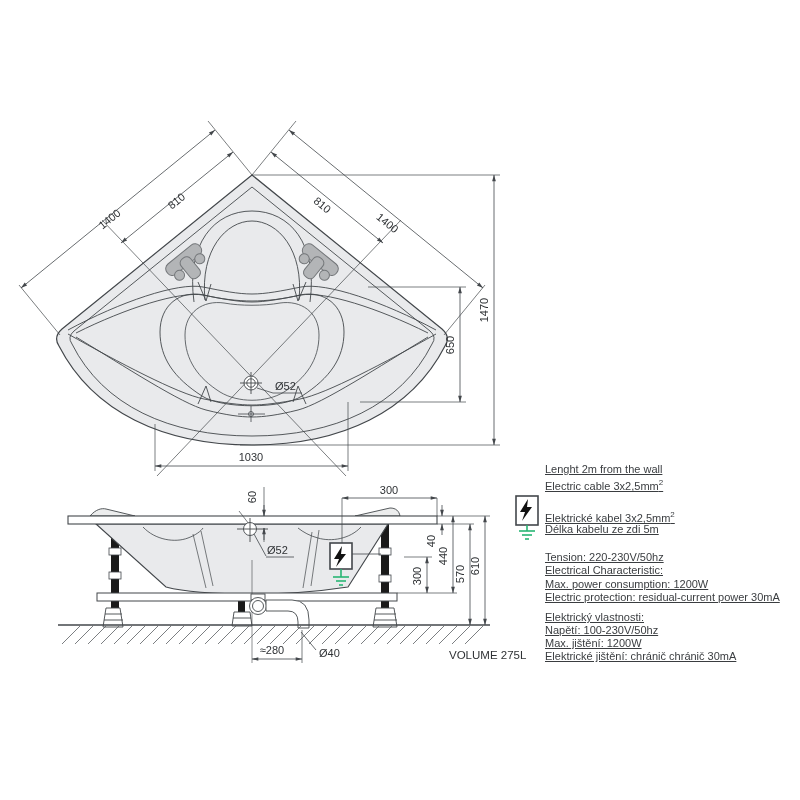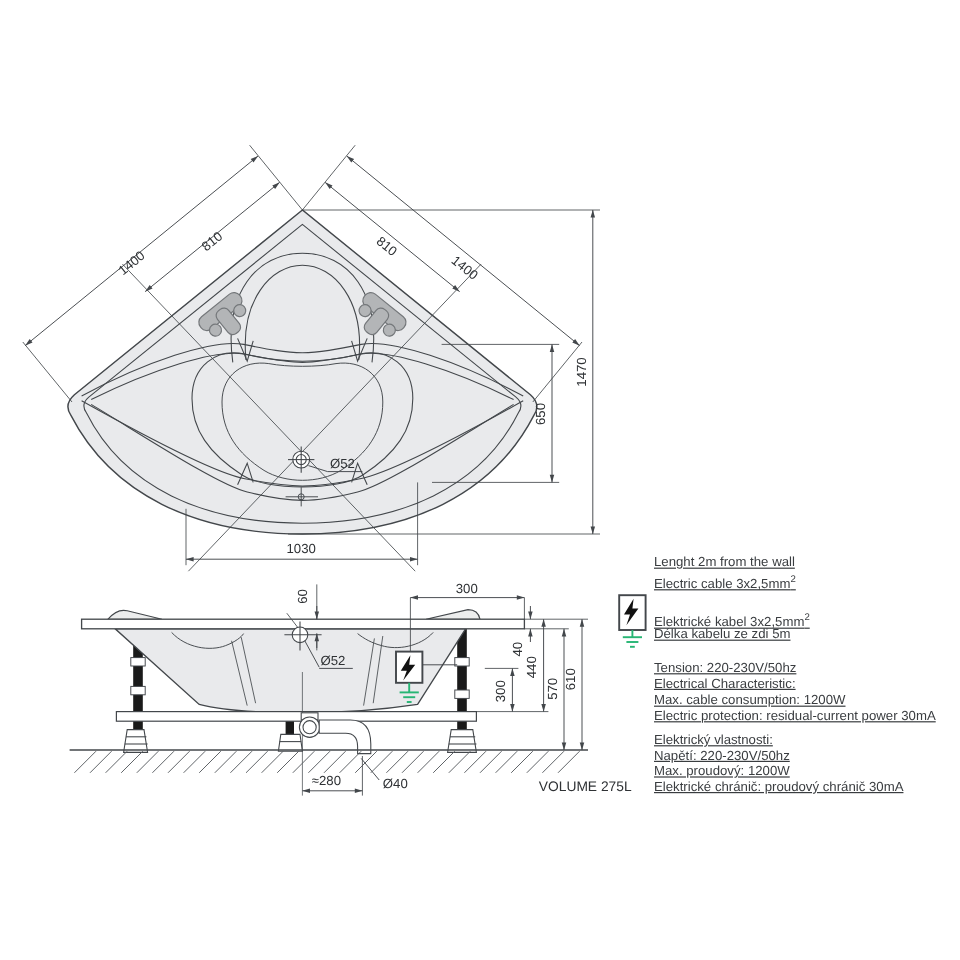--- a/index.html
+++ b/index.html
@@ -232,21 +232,21 @@
   </g>
 </svg>
 
 <div class="notes">
   <div class="note-line" style="top:478px"><span>Electric cable 3x2,5mm</span><sup>2</sup></div>
   <div class="note-line" style="top:463px"><span>Lenght 2m from the wall</span></div>
   <div class="note-line" style="top:510px"><span>Elektrické kabel 3x2,5mm</span><sup>2</sup></div>
   <div class="note-line" style="top:523px"><span>Délka kabelu ze zdi 5m</span></div>
   <div class="note-line" style="top:564px"><span>Electrical Characteristic:</span></div>
   <div class="note-line" style="top:551px"><span>Tension: 220-230V/50hz</span></div>
-  <div class="note-line" style="top:578px"><span>Max. cable consumption: 1200W</span></div>
+  <div class="note-line" style="top:578px"><span>Max. power consumption: 1200W</span></div>
   <div class="note-line" style="top:591px"><span>Electric protection: residual-current power 30mA</span></div>
   <div class="note-line" style="top:611px"><span>Elektrický vlastnosti:</span></div>
-  <div class="note-line" style="top:624px"><span>Napětí: 220-230V/50hz</span></div>
-  <div class="note-line" style="top:637px"><span>Max. proudový: 1200W</span></div>
-  <div class="note-line" style="top:650px"><span>Elektrické chránič: proudový chránič 30mA</span></div>
+  <div class="note-line" style="top:624px"><span>Napětí: 100-230V/50hz</span></div>
+  <div class="note-line" style="top:637px"><span>Max. jištění: 1200W</span></div>
+  <div class="note-line" style="top:650px"><span>Elektrické jištění: chránič chránič 30mA</span></div>
 </div>
 
 </div>
 
 </body></html>

